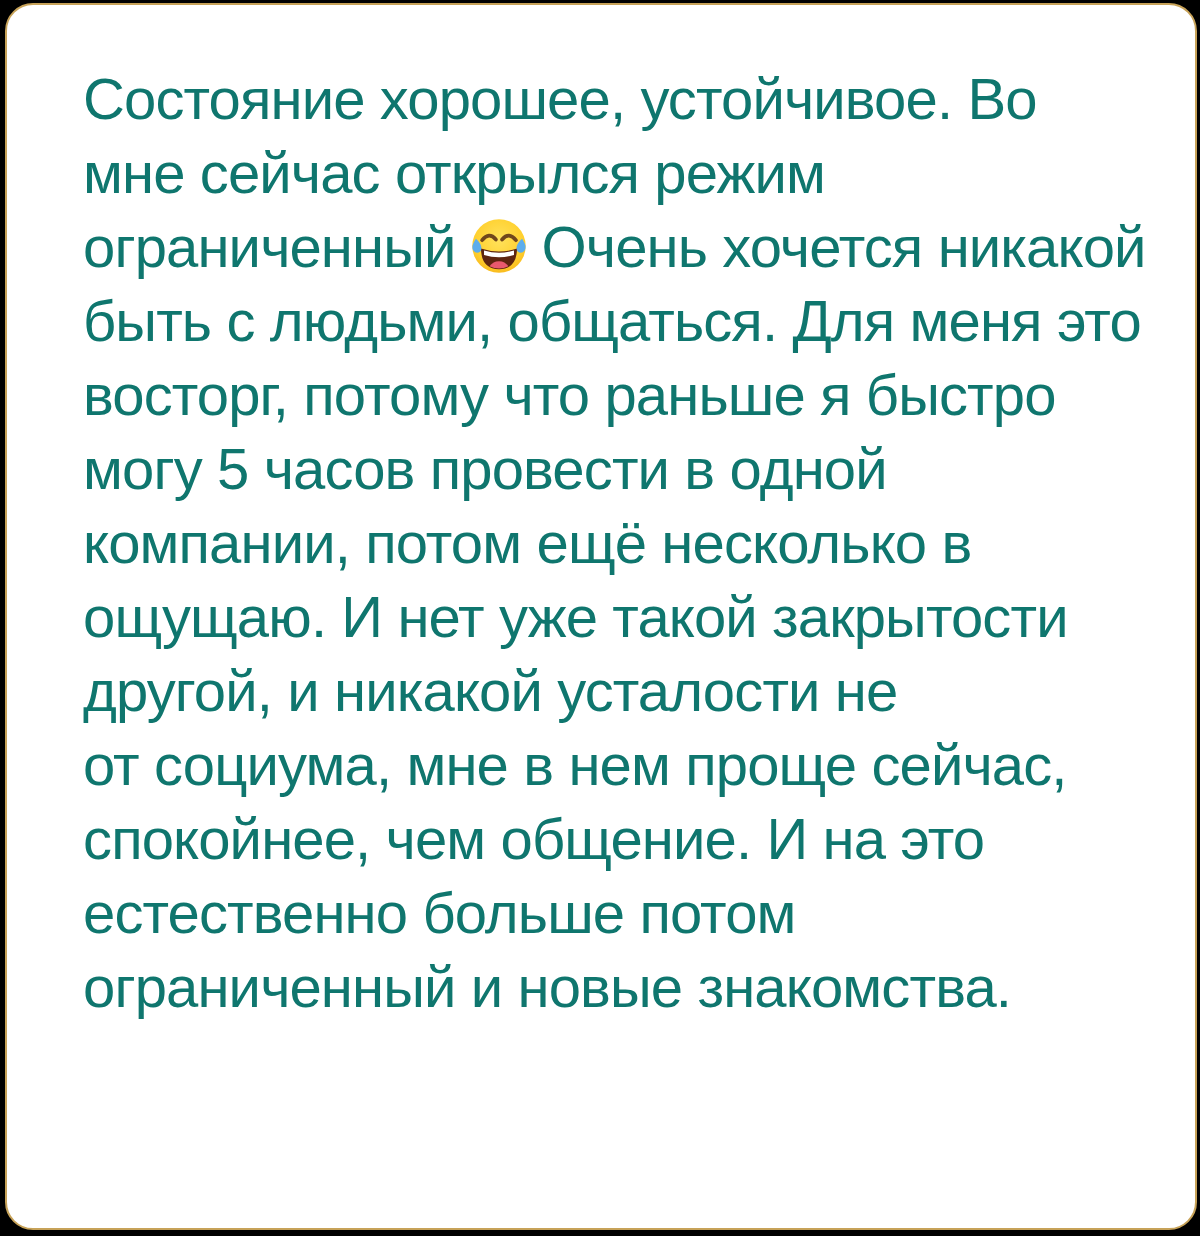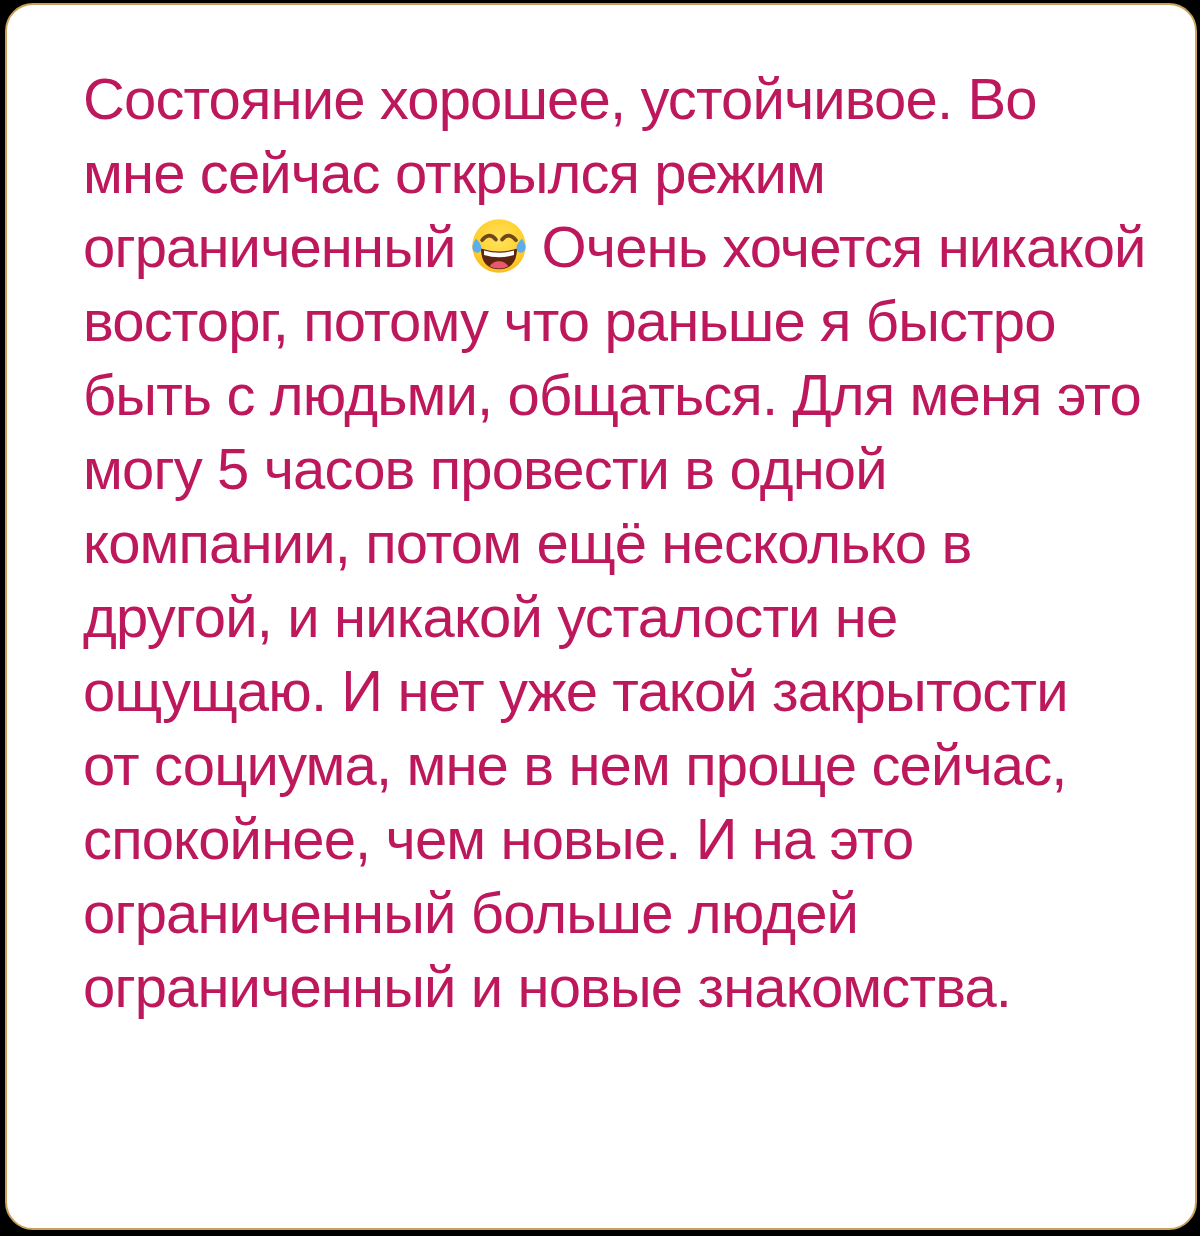--- a/index.html
+++ b/index.html
@@ -23,21 +23,21 @@
     top: 3px;
     right: 3px;
     bottom: 6px;
     box-sizing: border-box;
     background: #ffffff;
     border: 2px solid #c7a258;
     border-radius: 28px;
     padding: 57px 64px 0 76px;
   }
   .message {
-    color: #be185d;
+    color: #0f766e;
     font-size: 58px;
     line-height: 74px;
     letter-spacing: -0.015em;
     font-weight: 400;
   }
   .line {
     white-space: nowrap;
   }
   .emoji {
     display: inline-block;
@@ -67,25 +67,25 @@
           <circle cx="18" cy="18" r="15.5" fill="url(#faceGrad)"></circle>
           <path d="M8.2 14.6 Q12.2 9.6 16.2 14.2" fill="none" stroke="#70461c" stroke-width="2.2" stroke-linecap="round"></path>
           <path d="M19.8 14.2 Q23.8 9.6 27.8 14.6" fill="none" stroke="#70461c" stroke-width="2.2" stroke-linecap="round"></path>
           <path d="M7.5 19.5 Q18 23 28.5 19.5 Q28.2 31.5 18 31.5 Q7.8 31.5 7.5 19.5 Z" fill="#5d2510"></path>
           <path d="M9.3 20.6 Q18 23.3 26.7 20.6 L26.7 23.2 Q18 25.8 9.3 23.2 Z" fill="#ffffff"></path>
           <path d="M12.5 29.8 Q18 32.4 23.5 29.8 Q21.5 26.8 18 26.8 Q14.5 26.8 12.5 29.8 Z" fill="#e8596e"></path>
           <path d="M4.6 13.8 C2.8 16.6 1.8 18.8 3.2 20.8 C4.7 22.8 7.6 22.0 7.8 19.6 C8.0 17.4 6.2 15.2 4.6 13.8 Z" fill="#5dadec"></path>
           <path d="M31.4 13.8 C33.2 16.6 34.2 18.8 32.8 20.8 C31.3 22.8 28.4 22.0 28.2 19.6 C28.0 17.4 29.8 15.2 31.4 13.8 Z" fill="#5dadec"></path>
         </svg><span>Очень хочется никакой</span>
       </div>
+      <div class="line">быть с людьми, общаться. Для меня это</div>
       <div class="line">восторг, потому что раньше я быстро</div>
-      <div class="line">быть с людьми, общаться. Для меня это</div>
       <div class="line">могу 5 часов провести в одной</div>
       <div class="line">компании, потом ещё несколько в</div>
+      <div class="line">ощущаю. И нет уже такой закрытости</div>
       <div class="line">другой, и никакой усталости не</div>
-      <div class="line">ощущаю. И нет уже такой закрытости</div>
       <div class="line">от социума, мне в нем проще сейчас,</div>
-      <div class="line">спокойнее, чем новые. И на это</div>
-      <div class="line">ограниченный больше людей</div>
+      <div class="line">спокойнее, чем общение. И на это</div>
+      <div class="line">естественно больше потом</div>
       <div class="line">ограниченный и новые знакомства.</div>
     </div>
   </div>
 </div>
 
 </body></html>

